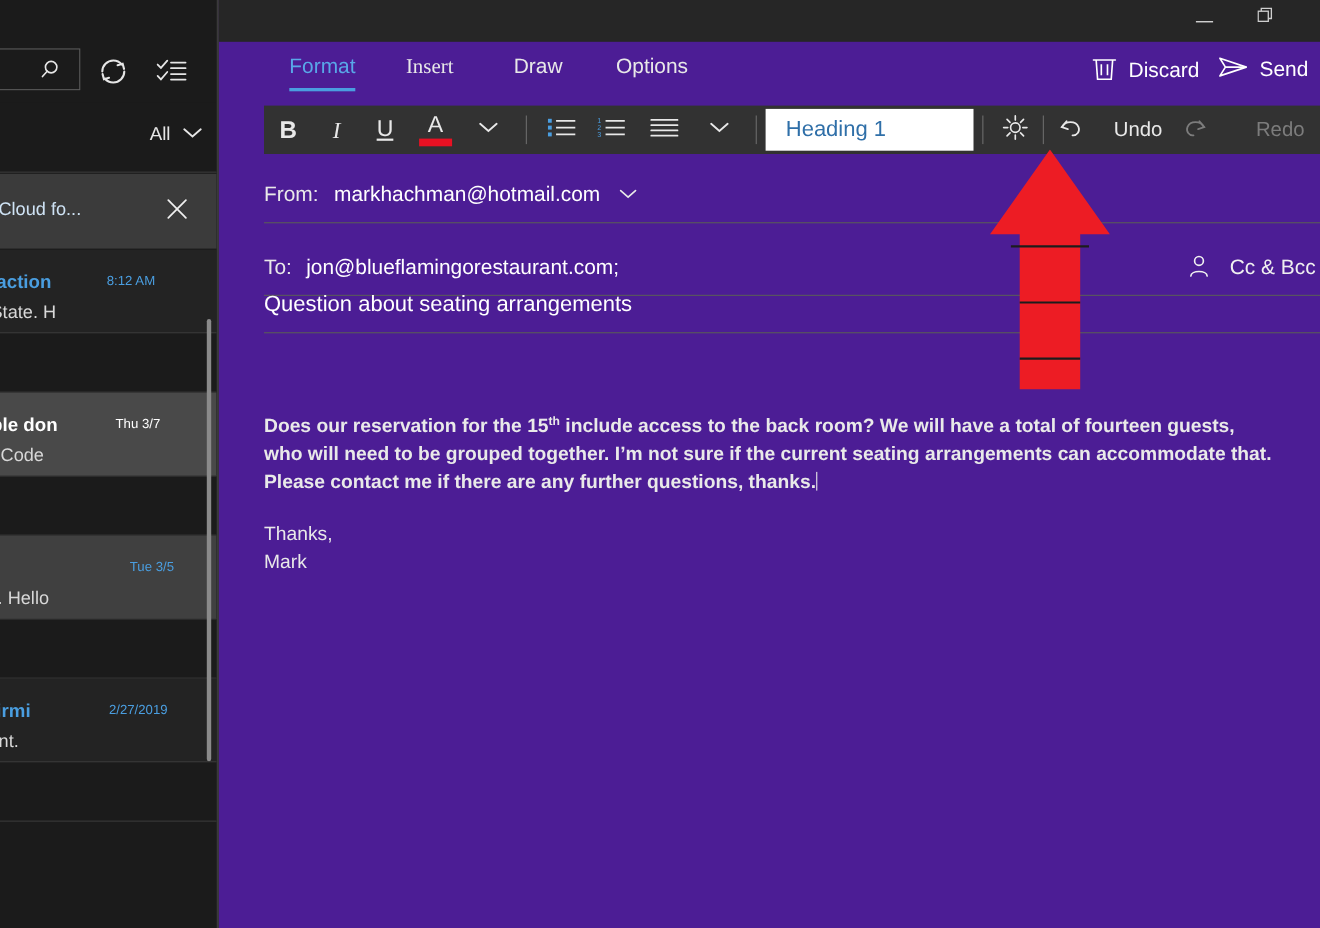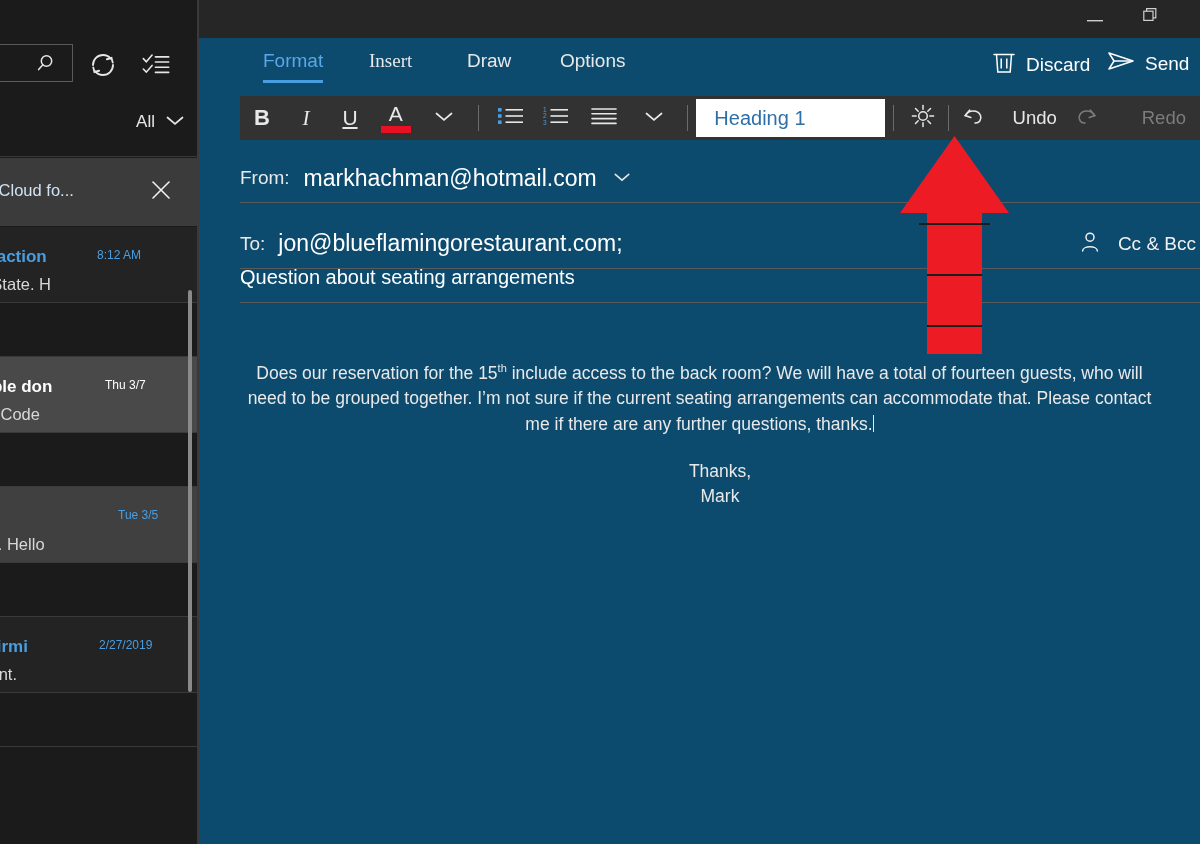--- a/index.html
+++ b/index.html
@@ -58,21 +58,21 @@
   }
 
   .sb-scrollbar {
     position: absolute; left: 188px; top: 290px; width: 4px; height: 402px;
     background: #8a8a8a; border-radius: 2px;
   }
 
   .vsplit { position: absolute; left: 197px; top: 0; width: 2px; height: 844px; background: #3a3a3a; }
 
   
-  .compose { position: absolute; left: 199px; top: 0; width: 1001px; height: 844px; background: #0c4a6e; text-align: center; }
+  .compose { position: absolute; left: 199px; top: 0; width: 1001px; height: 844px; background: #4c1d95; }
 
   .titlebar { position: absolute; left: 0; top: 0; width: 1001px; height: 38px; background: #262626; }
   .wbtn { position: absolute; top: 0; width: 46px; height: 33px; display: flex; align-items: center; justify-content: center; }
   .wbtn.min { left: 873px; }
   .wbtn.restore { left: 929px; }
 
   .ribbon-tabs { position: absolute; left: 0; top: 38px; width: 1001px; height: 57px; }
   .rtab {
     position: absolute; top: 12px; font-size: 19px; color: #e8e8e8;
     padding-bottom: 11px; white-space: nowrap;
@@ -100,21 +100,21 @@
     width: 212px; height: 38px; background: #ffffff; color: #2f6fa8;
     display: flex; align-items: center; padding-left: 18px;
     font-size: 20px; margin: 0 4px;
   }
   .fbtn.disabled { color: #7c7c7c; }
   .fbtn .lbl { font-size: 18.5px; margin-left: 26px; }
 
   
   .field-row { position: absolute; left: 41px; width: 960px; border-bottom: 1px solid #5a5a5a; }
   .field-label { color: #e9e9e9; font-size: 19px; }
-  .field-value { color: #ffffff; font-size: 23px; }
+  .field-value { color: #ffffff; font-size: 19px; }
   .row-from { top: 154px; height: 49px; display: flex; align-items: center; }
   .row-to   { top: 219px; height: 50px; display: flex; align-items: center; }
   .row-subj { top: 253px; height: 50px; display: flex; align-items: center; }
   .ccbcc {
     position: absolute; right: 0; top: 0; height: 50px;
     display: flex; align-items: center; gap: 16px; padding-right: 4px;
   }
   .ccbcc .lbl { color: #f0f0f0; font-size: 19px; }
 
   .subject-text { color: #ffffff; font-size: 20px; }
@@ -385,21 +385,21 @@
         </span>
         <span class="lbl">Cc &amp; Bcc</span>
       </span>
     </div>
 
     <div class="field-row row-subj">
       <span class="subject-text">Question about seating arrangements</span>
     </div>
 
     <div class="body-area">
-      <div class="body-para" style="margin-top:53px;">
+      <div class="body-para" style="margin-top:68px;font-weight:bold;">
         <span>Does our reservation for the 15</span><sup style="font-size:11px;">th</sup><span> include access to the back room? We will have a total of fourteen guests, who will need to be grouped together. I’m not sure if the current seating arrangements can accommodate that.  Please contact me if there are any further questions, thanks.</span><span class="caret"></span>
       </div>
       <div class="body-line" style="margin-top:22px;">Thanks,</div>
       <div class="body-line">Mark</div>
     </div>
   </div>
 
   <div class="red-arrow">
     <svg width="109" height="218" viewBox="0 0 109 218">
       <polygon points="54.5,0 109,77 82,77 82,218 27,218 27,77 0,77" fill="#ed1c24"></polygon>

